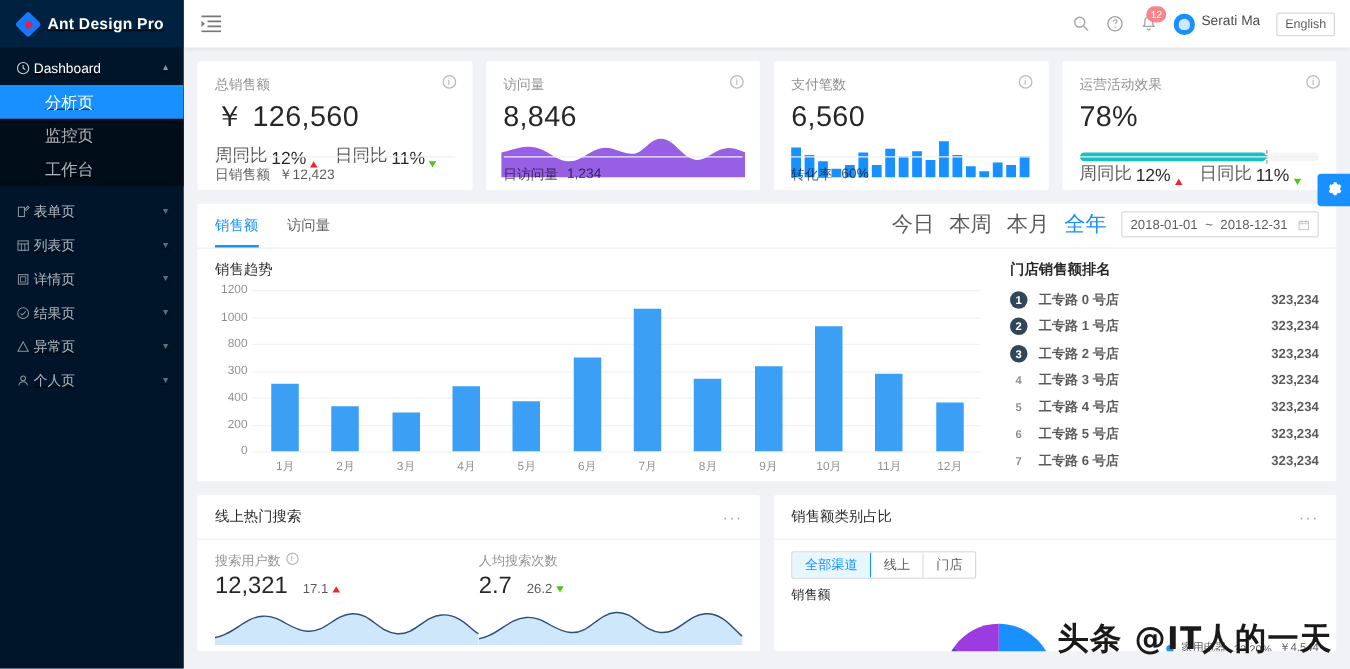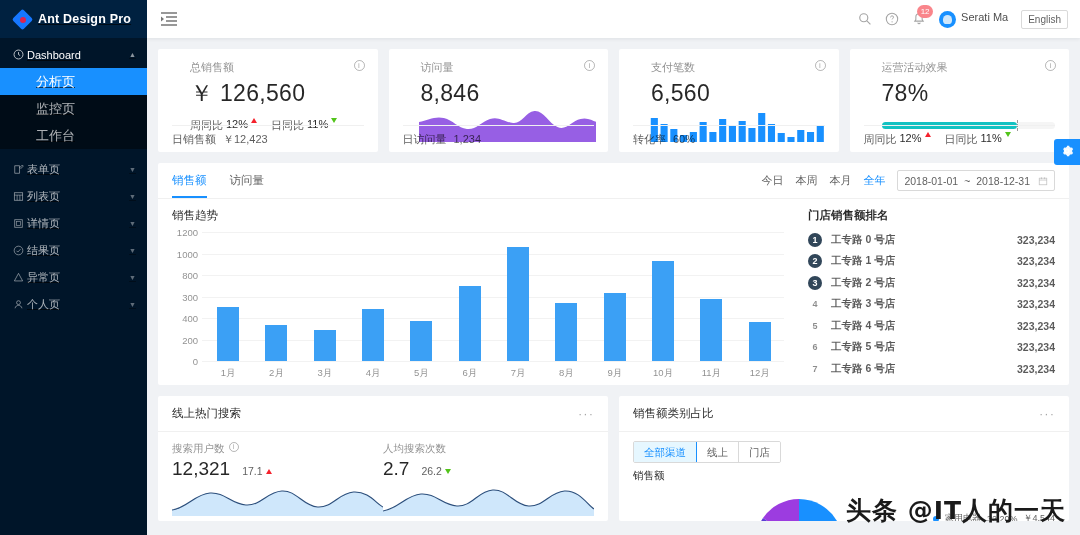--- a/index.html
+++ b/index.html
@@ -92,34 +92,34 @@
     border: 1px solid #d9d9d9; border-radius: 2px;
     font-size: 10px; padding: 2px 6px; color: rgba(0,0,0,0.65);
     background: #fff; cursor: pointer; line-height: 13px;
   }
 
   
   .content { flex: 1; overflow: hidden; padding: 11px 11px 0 11px; }
   .card { background: #fff; border-radius: 2px; }
 
   .stats-row { display: flex; gap: 11px; }
-  .stat-card { flex: 1; height: 103px; padding: 11px 14px 0 32px; position: relative; }
+  .stat-card { flex: 1; height: 103px; padding: 11px 14px 0 14px; position: relative; }
   .stat-title { font-size: 11px; color: rgba(0,0,0,0.45); }
   .stat-info {
     position: absolute; right: 13px; top: 11px;
     width: 11px; height: 11px; border: 1px solid rgba(0,0,0,0.28);
     border-radius: 50%; color: rgba(0,0,0,0.35);
     font-size: 8px; text-align: center; line-height: 9px; cursor: pointer;
   }
   .stat-value {
     font-size: 23px; color: rgba(0,0,0,0.85); margin-top: 3px;
     font-weight: normal; letter-spacing: .3px; line-height: 30px;
   }
   .stat-mid { height: 34px; display: flex; align-items: center; gap: 14px; }
-  .trend { font-size: 11px; color: rgba(0,0,0,0.65); display: flex; align-items: flex-start; gap: 3px; }
+  .trend { font-size: 14px; color: rgba(0,0,0,0.65); display: flex; align-items: flex-end; gap: 3px; }
   .trend .num { color: rgba(0,0,0,0.85); }
   .tri-up { width:0;height:0;border-left:3.5px solid transparent;border-right:3.5px solid transparent;border-bottom:5px solid #f5222d; display:inline-block;}
   .tri-down { width:0;height:0;border-left:3.5px solid transparent;border-right:3.5px solid transparent;border-top:5px solid #52c41a; display:inline-block;}
   .stat-foot {
     position: absolute; left: 14px; right: 14px; bottom: 0; height: 27px;
     border-top: 1px solid #f0f0f0; display: flex; align-items: center;
     font-size: 11px; color: rgba(0,0,0,0.65); gap: 7px;
   }
   .mini-chart { height: 34px; margin: 0 -2px; }
   .progress-wrap { height: 34px; display: flex; align-items: center; }
@@ -133,21 +133,21 @@
     height: 36px; border-bottom: 1px solid #f0f0f0;
     display: flex; align-items: flex-end; padding: 0 14px;
   }
   .tabs { display: flex; gap: 23px; }
   .tab {
     font-size: 11.5px; color: rgba(0,0,0,0.65); padding-bottom: 8px;
     cursor: pointer; border-bottom: 2px solid transparent;
   }
   .tab.active { color: #1890ff; border-bottom-color: #1890ff; }
   .an-filters { margin-left: auto; display: flex; align-items: center; gap: 12px; padding-bottom: 7px; }
-  .f-btn { font-size: 11px; color: rgba(0,0,0,0.65); cursor: pointer; }
+  .f-btn { font-size: 17px; color: rgba(0,0,0,0.65); cursor: pointer; }
   .f-btn.active { color: #1890ff; }
   .date-range {
     border: 1px solid #d9d9d9; border-radius: 2px; height: 21px;
     display: flex; align-items: center; gap: 6px; padding: 0 6px;
     font-size: 10.5px; color: rgba(0,0,0,0.65); background: #fff; cursor: pointer;
   }
   .cal-icon { width: 10px; height: 10px; opacity: .35; margin-left: 2px; }
 
   .an-body { display: flex; height: 186px; }
   .chart-col { flex: 1; padding: 9px 0 0 14px; min-width: 0; }

